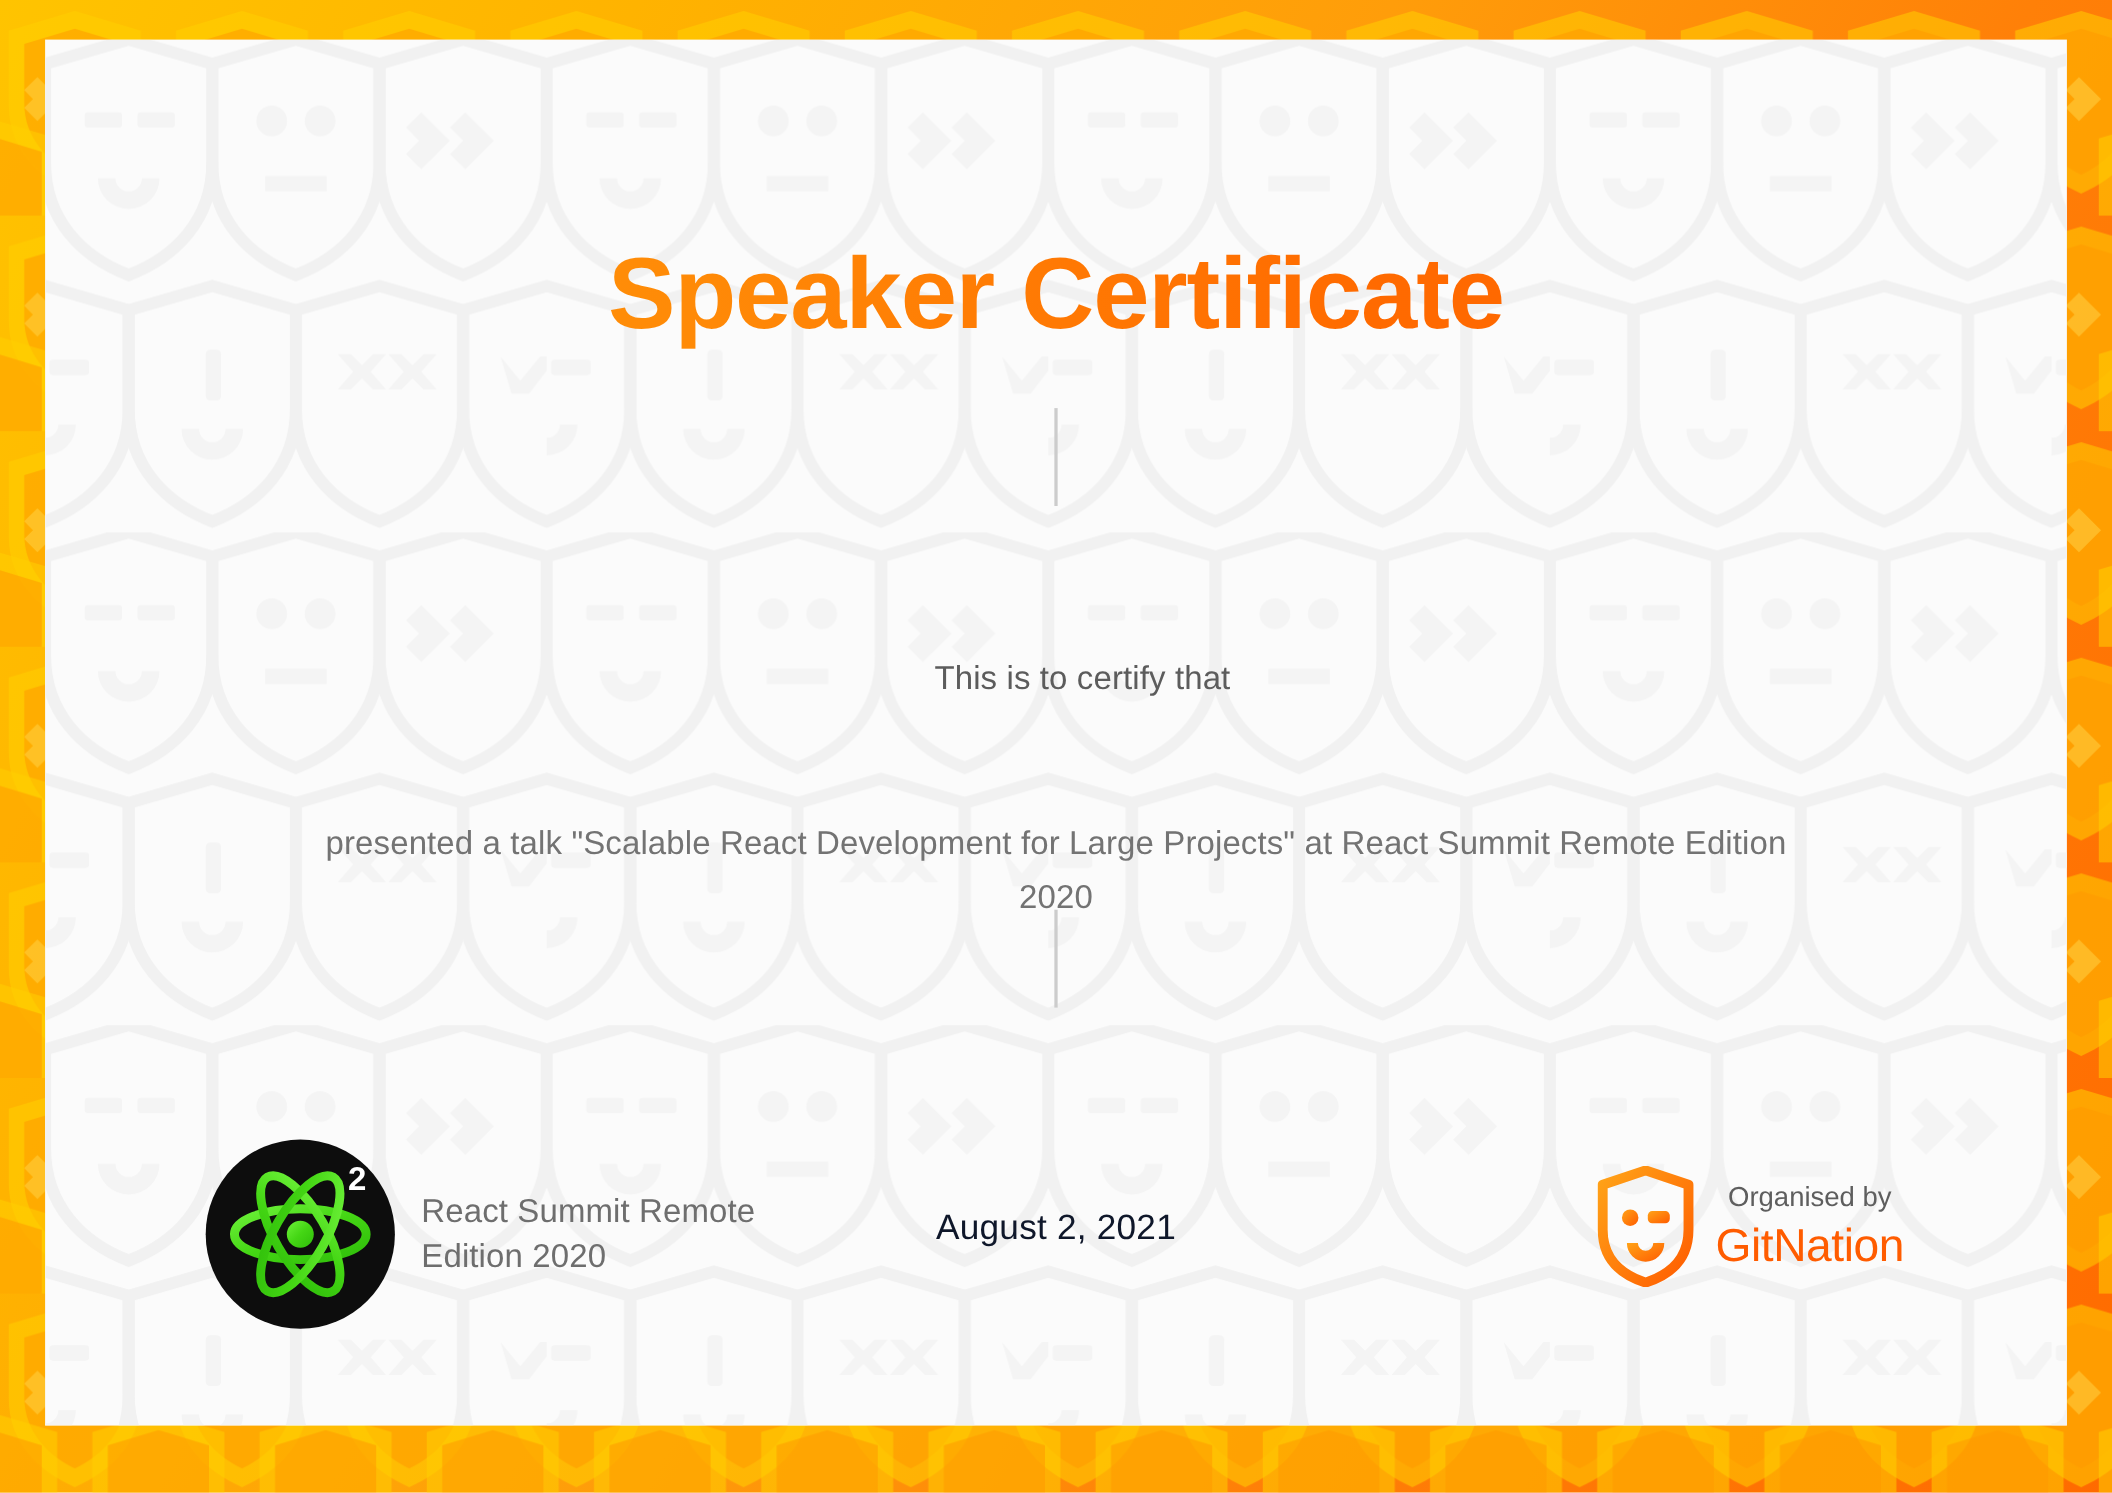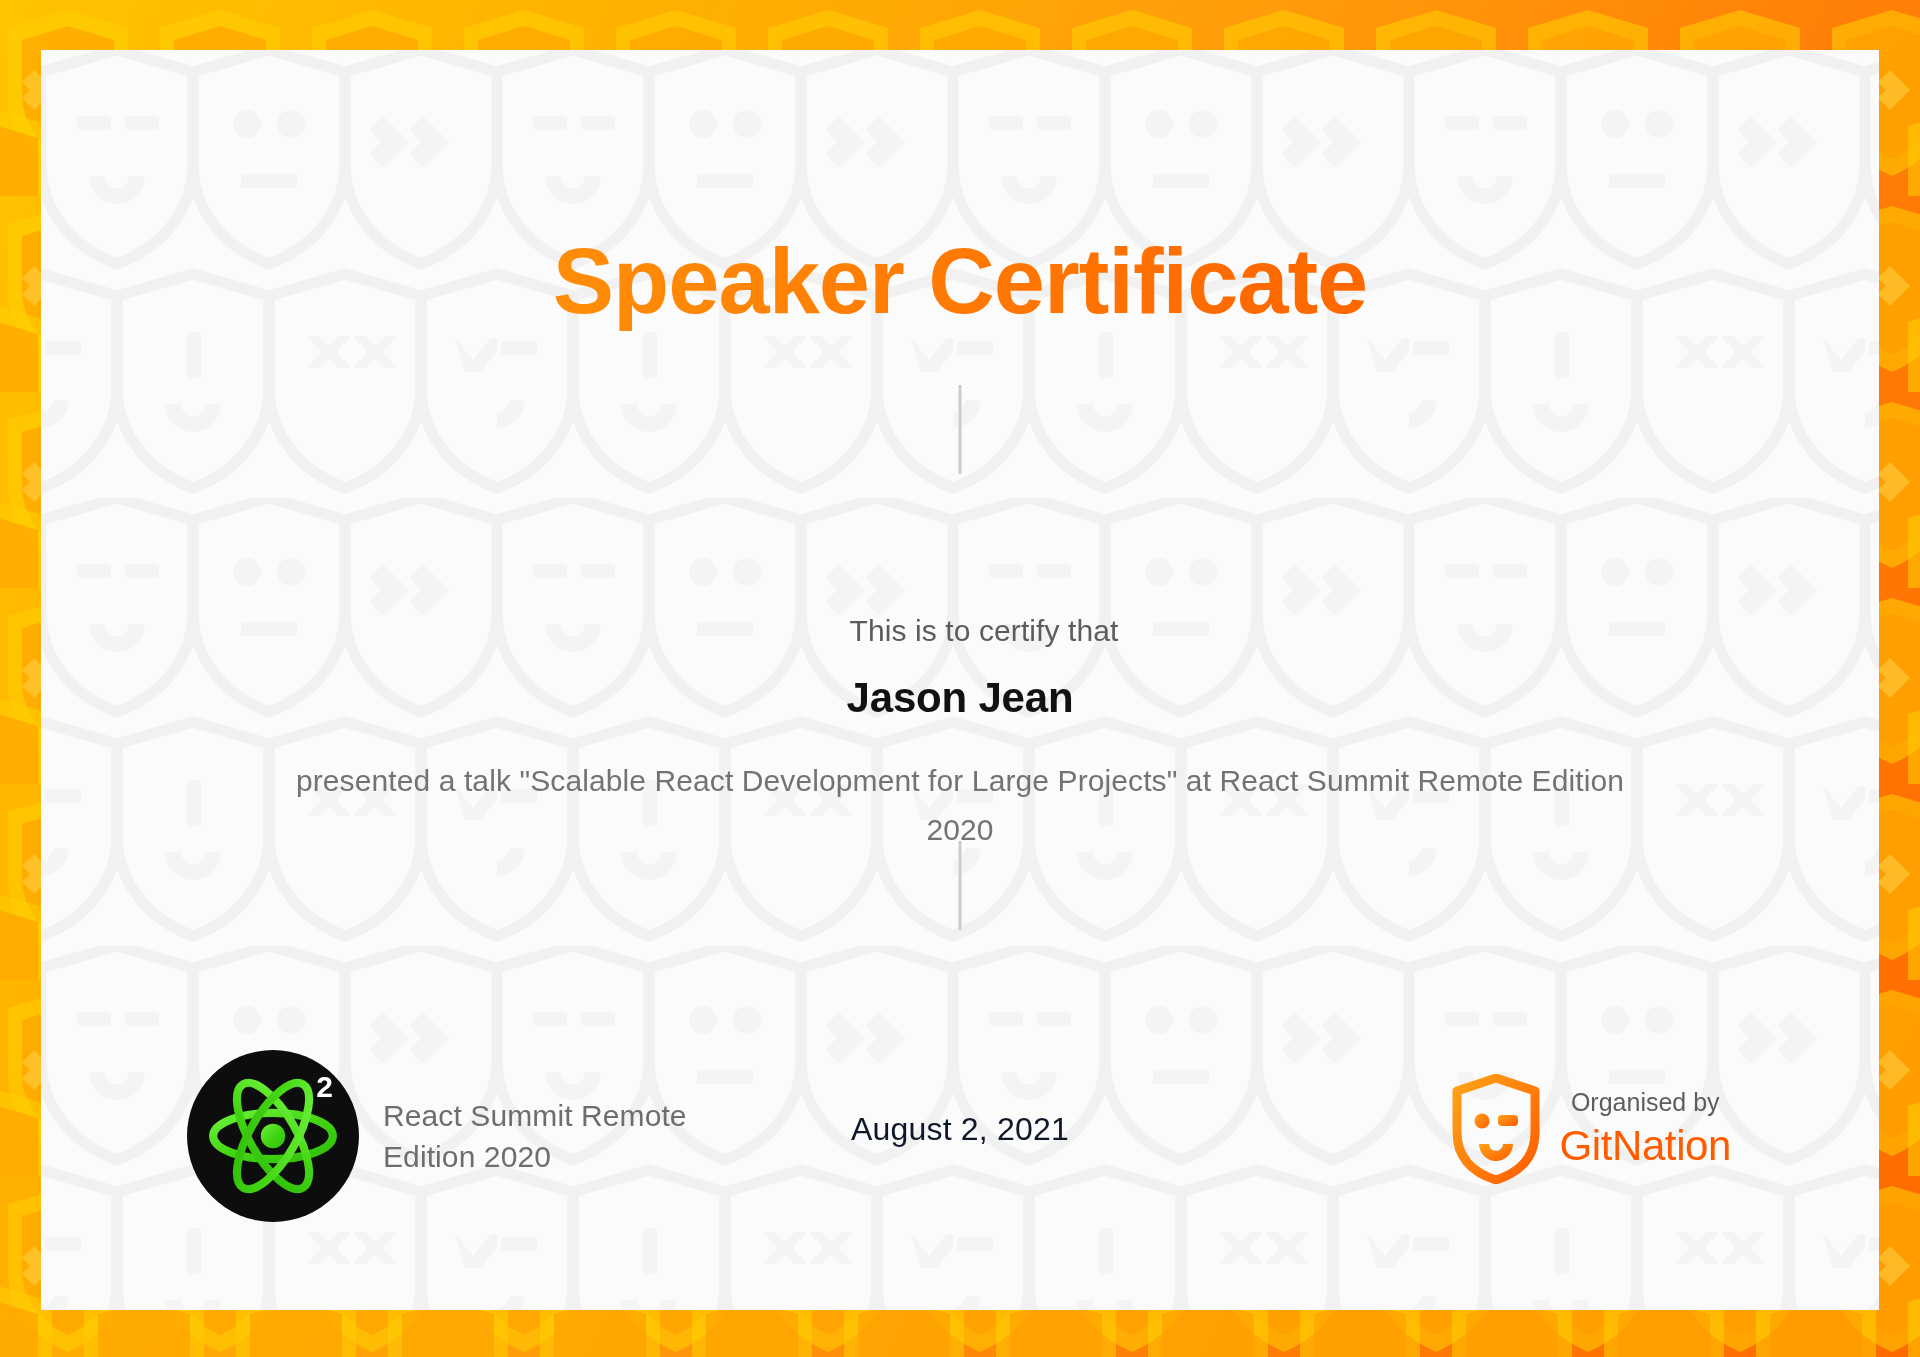--- a/index.html
+++ b/index.html
@@ -29,21 +29,21 @@
     position: absolute;
     inset: 0;
     opacity: 1;
   }
   .border-pattern svg { display: block; width: 100%; height: 100%; }
 
   
   .page {
     position: absolute;
     left: 41px;
-    top: 50px;
+    top: 36px;
     width: 1838px;
     height: 1260px;
     background: #fbfbfb;
     overflow: hidden;
   }
   .page-watermark {
     position: absolute;
     inset: 0;
     pointer-events: none;
   }
@@ -312,21 +312,20 @@
     </div>
 
     <div class="page-content">
 
       <div class="title">Speaker Certificate</div>
 
       <div class="divider divider-top"></div>
 
       <div class="certify-line">This is to certify that</div>
 
-      <div class="recipient-name">Jason Jean</div>
 
       <div class="talk-line">presented a talk "Scalable React Development for Large Projects" at React Summit Remote Edition 2020</div>
 
       <div class="divider divider-bottom"></div>
 
       <div class="footer">
 
         <div class="event-block">
           <div class="react-badge">
             <svg viewBox="0 0 100 100" aria-hidden="true">

